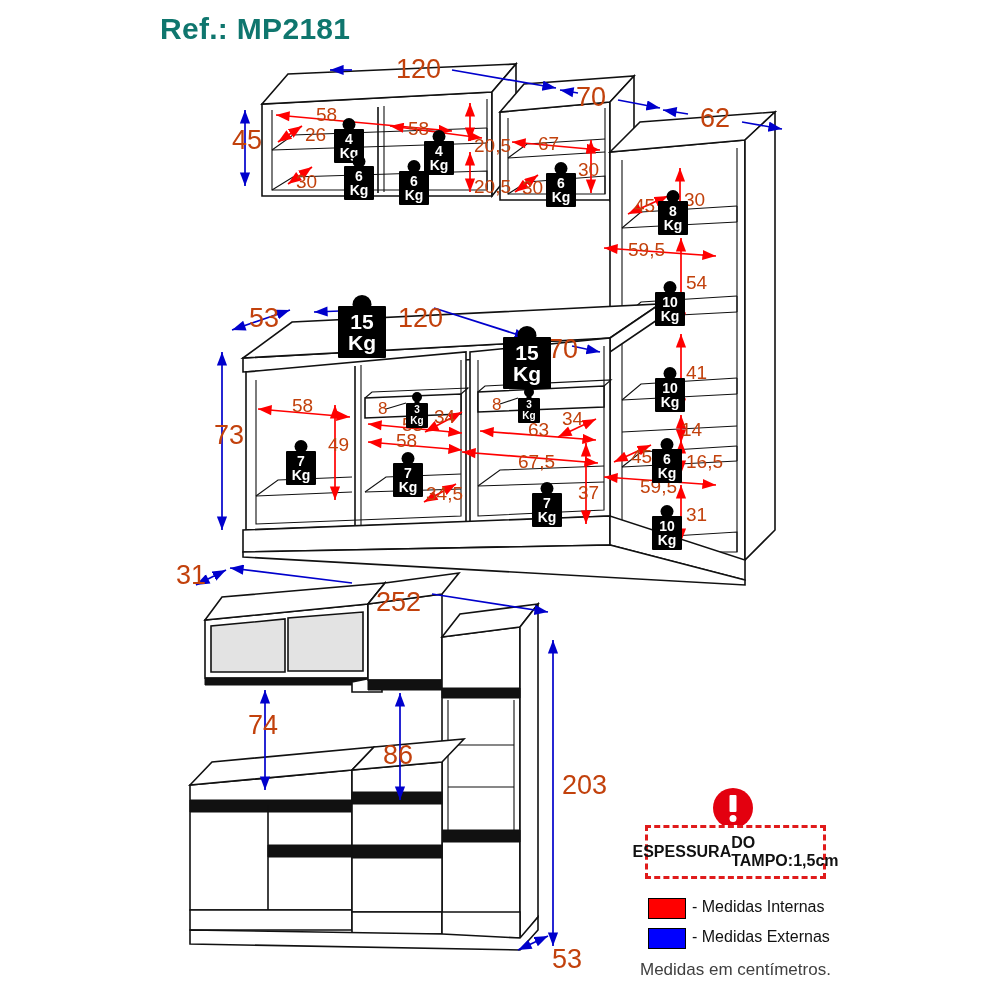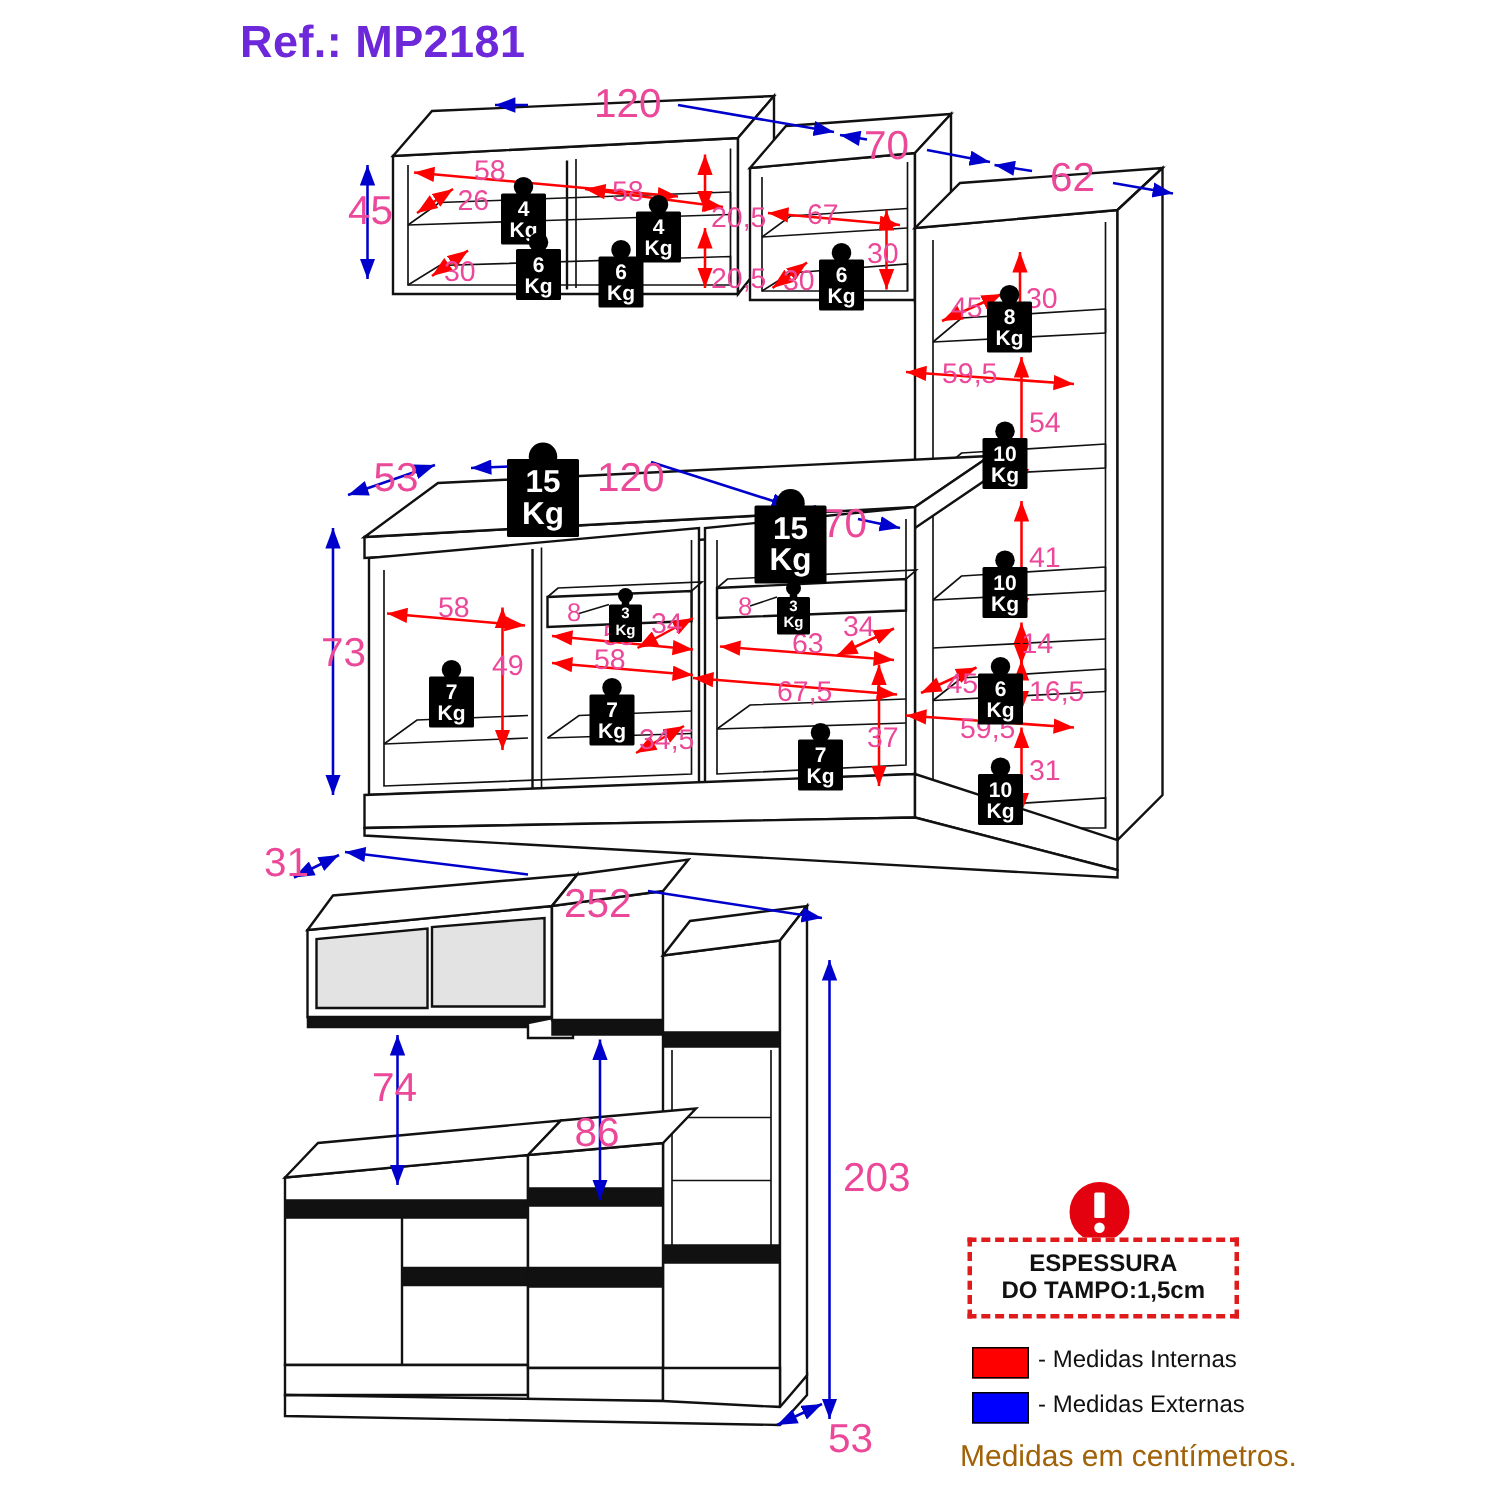--- a/index.html
+++ b/index.html
@@ -5,25 +5,25 @@
   html,body{margin:0;padding:0;}
   body{
     width:1000px;height:1000px;background:#ffffff;
     font-family:"Liberation Sans", sans-serif;
     position:relative;overflow:hidden;
   }
   #stage{position:absolute;left:0;top:0;width:1000px;height:1000px;}
   svg.layer{position:absolute;left:0;top:0;width:1000px;height:1000px;}
   .ttl{
     position:absolute;left:160px;top:12px;
-    font-size:30px;font-weight:bold;color:#6d28d9;letter-spacing:.3px;
+    font-size:30px;font-weight:bold;color:#0f766e;letter-spacing:.3px;
     white-space:nowrap;
   }
   
-  .dim{position:absolute;white-space:nowrap;color:#ec4899;line-height:1;}
+  .dim{position:absolute;white-space:nowrap;color:#c2410c;line-height:1;}
   .dim.blue{font-weight:normal;}
   .d-xl{font-size:27px;}
   .d-md{font-size:19px;}
   .d-sm{font-size:17px;}
   
   .wt{position:absolute;}
   .wt .pin{
     position:absolute;left:50%;transform:translateX(-50%);top:0;
     width:12px;height:12px;border-radius:50%;background:#000;
   }
@@ -44,32 +44,32 @@
   .wt.med .box{width:30px;height:34px;font-size:14px;}
   .wt.med .pin{width:13px;height:13px;}
   .wt.med .stem{top:8px;width:6px;height:8px;}
   .wt.sml{width:22px;}
   .wt.sml .box{width:22px;height:25px;font-size:10px;}
   .wt.sml .pin{width:10px;height:10px;}
   .wt.sml .stem{top:6px;width:5px;height:7px;}
   
   #notice{position:absolute;left:645px;top:825px;width:175px;height:48px;
     border:3px dashed #e01b1b;background:#fff;
-    display:flex;flex-direction:column;align-items:center;justify-content:center;}
+    display:flex;flex-direction:row;align-items:center;justify-content:center;}
   #notice div{font-size:16px;font-weight:bold;color:#111;line-height:1.12;}
   #bang{position:absolute;left:713px;top:788px;width:40px;height:40px;
     border-radius:50%;background:#e3000f;}
   #bang .ex{position:absolute;left:50%;top:7px;transform:translateX(-50%);
     width:7px;height:17px;background:#fff;border-radius:1px;}
   #bang .dt{position:absolute;left:50%;top:27px;transform:translateX(-50%);
     width:7px;height:7px;background:#fff;border-radius:50%;}
   .lgRow{position:absolute;display:flex;align-items:flex-start;}
   .sw{width:36px;height:19px;border:1px solid #000;}
   .lgTxt{font-size:16px;color:#111;margin-left:6px;white-space:nowrap;}
-  .lgNote{position:absolute;font-size:20px;color:#a16207;white-space:nowrap;}
+  .lgNote{position:absolute;font-size:17px;color:#404040;white-space:nowrap;}
 </style>
 </head>
 <body>
 
 <div id="stage">
 
   <div class="ttl">Ref.: MP2181</div>
 
   <svg class="layer" viewBox="0 0 1000 1000">
     <defs>

